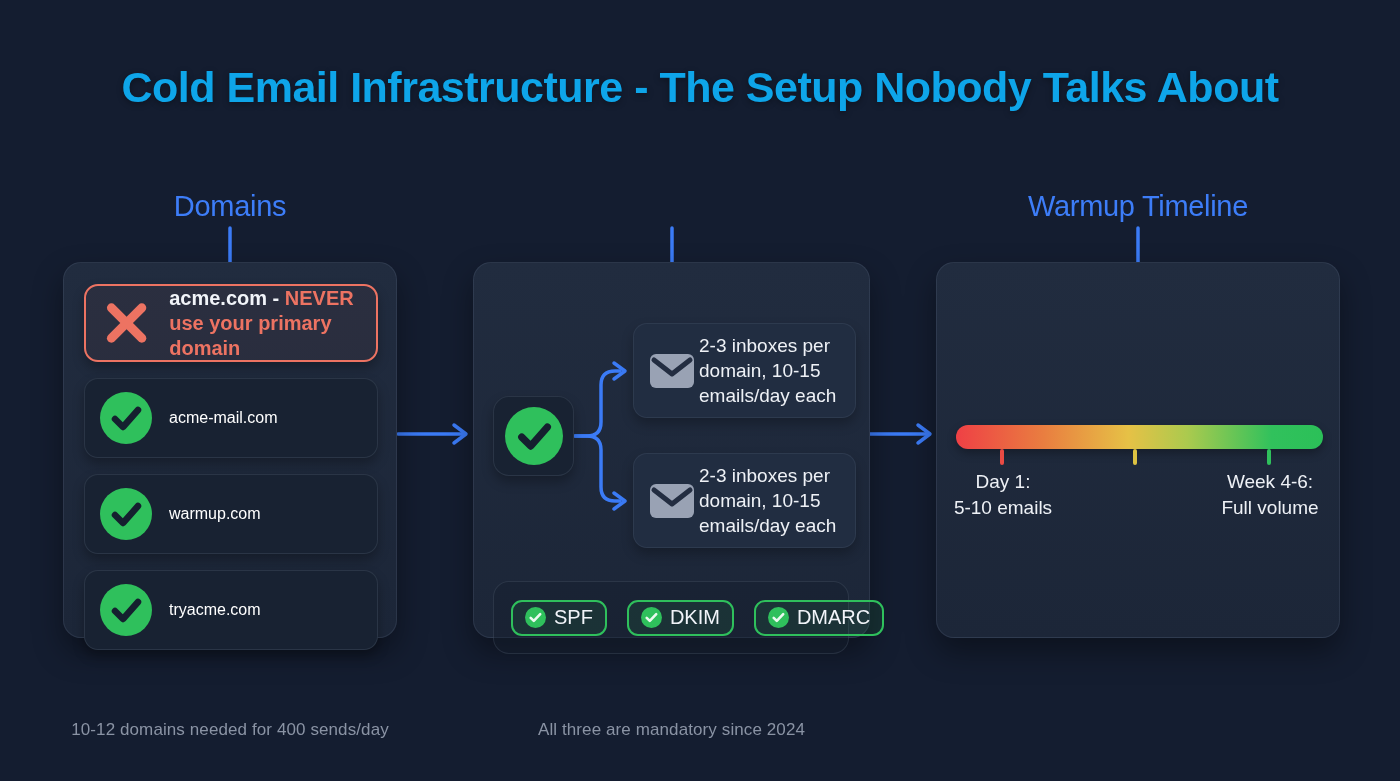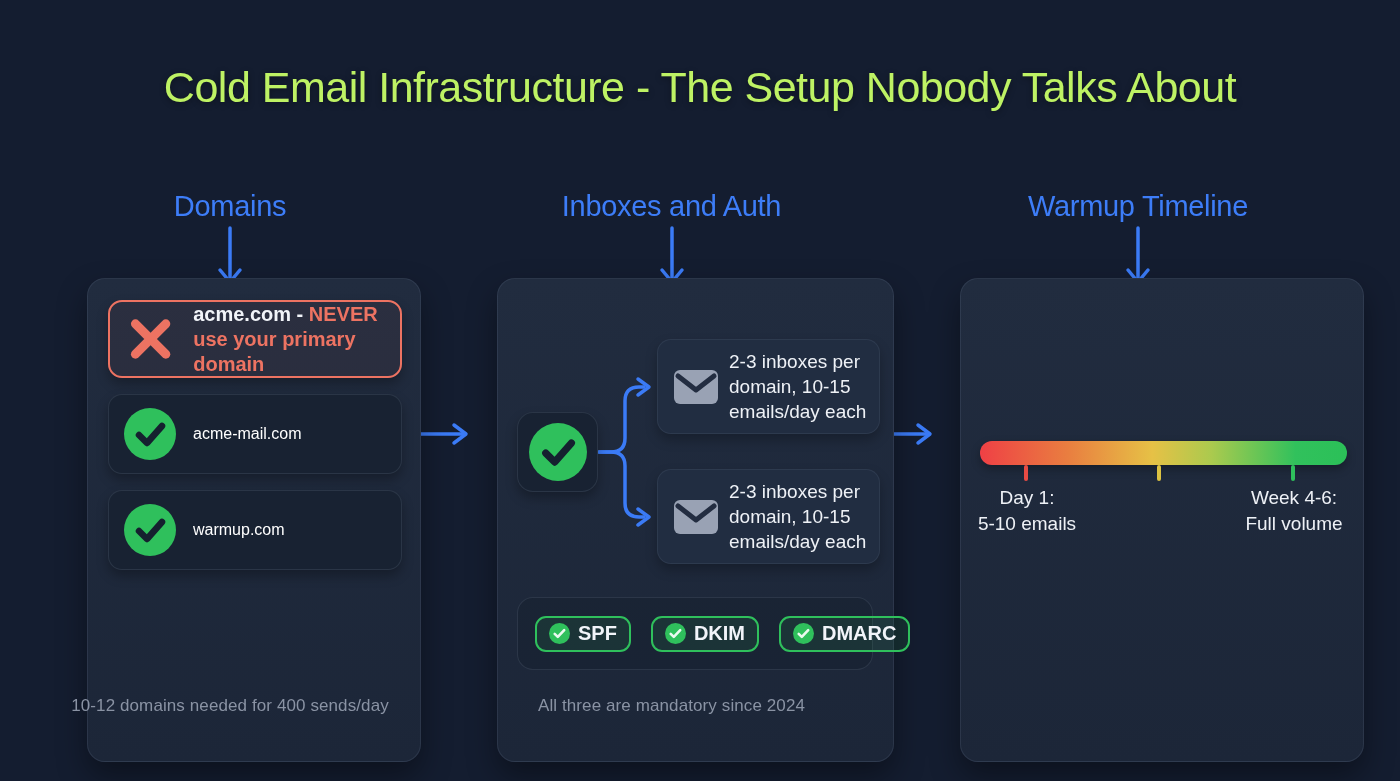--- a/index.html
+++ b/index.html
@@ -4,43 +4,42 @@
 <style>
   html,body{margin:0;padding:0;background:#0d1422;}
   #root{
     position:relative;width:1400px;height:781px;overflow:hidden;
     background:#141d30;
     font-family:"Liberation Sans", sans-serif;
     -webkit-font-smoothing:antialiased;
   }
   .title{
     position:absolute;top:63px;left:0;width:100%;text-align:center;
-    font-size:43px;font-weight:400;color:#bef264;letter-spacing:-0.5px;
+    font-size:43px;font-weight:700;color:#0ea5e9;letter-spacing:-0.5px;
     text-shadow:0 2px 6px rgba(0,0,0,0.35);
   }
   .col-heading{
     position:absolute;top:190px;text-align:center;
     font-size:29px;font-weight:400;color:#3d7df8;letter-spacing:-0.3px;
   }
   .h1c{left:63px;width:334px;}
   .h2c{left:473px;width:397px;}
   .h3c{left:936px;width:404px;}
   svg{display:block;}
   .down-arrow{position:absolute;top:226px;}
   .da1{left:215px;} .da2{left:657px;} .da3{left:1123px;}
   .h-arrow{position:absolute;top:422px;}
   .ha1{left:396px;} .ha2{left:866px;}
 
   .card{
-    position:absolute;top:278px;height:484px;box-sizing:border-box;
+    position:absolute;top:262px;height:376px;box-sizing:border-box;
     background:linear-gradient(180deg,#212c3f 0%,#1c2638 100%);
     border:1px solid rgba(150,165,190,0.13);
     border-radius:18px;
     box-shadow:0 14px 30px rgba(0,0,0,0.38);
-    margin-left:24px;
   }
   .card1{left:63px;width:334px;padding:21px 18px 20px 20px;display:flex;flex-direction:column;gap:16px;}
   .card2{left:473px;width:397px;}
   .card3{left:936px;width:404px;}
 
   .domain-item{
     box-sizing:border-box;display:flex;align-items:center;gap:17px;
     padding-left:15px;border-radius:14px;height:80px;flex:0 0 auto;
     background:#18second;
     background:#182232;
@@ -59,68 +58,67 @@
   .check-box{
     position:absolute;left:19px;top:133px;width:81px;height:80px;box-sizing:border-box;
     background:#182232;border:1px solid rgba(150,165,190,0.15);border-radius:16px;
     box-shadow:0 6px 12px rgba(0,0,0,0.28);
     display:flex;align-items:center;justify-content:center;
   }
   .inbox-box{
     position:absolute;left:159px;width:223px;height:95px;box-sizing:border-box;
     background:#212d41;border:1px solid rgba(150,165,190,0.11);border-radius:14px;
     box-shadow:0 6px 12px rgba(0,0,0,0.25);
-    display:flex;align-items:center;gap:10px;padding-left:15px;
+    display:flex;align-items:center;gap:4px;padding-left:15px;
   }
   .ib1{top:60px;} .ib2{top:190px;}
   .inbox-text{font-size:19px;line-height:25px;color:#eef1f6;width:150px;}
   .branch{position:absolute;left:0;top:0;pointer-events:none;}
 
   .auth-container{
     position:absolute;left:19px;top:318px;width:356px;height:73px;box-sizing:border-box;
     border:1px solid rgba(150,165,190,0.15);border-radius:16px;
     background:rgba(22,31,46,0.45);
     display:flex;align-items:center;gap:20px;padding-left:17px;
   }
   .auth-badge{
     display:flex;align-items:center;gap:8px;height:36px;box-sizing:border-box;
     padding:14px 12px;border:2px solid #2fc05c;border-radius:11px;
     background:rgba(46,192,92,0.10);
-    color:#f1f4f9;font-weight:700;font-size:20px;
+    color:#f1f4f9;font-weight:400;font-size:20px;
   }
 
   .timeline-bar{
     position:absolute;left:19px;top:162px;width:367px;height:24px;border-radius:12px;
     background:linear-gradient(90deg,#ef4045 0%,#e97e40 24%,#e6c146 47%,#abca4e 63%,#31c15c 86%,#2bc058 100%);
     box-shadow:0 4px 10px rgba(0,0,0,0.3);
   }
   .tick{position:absolute;top:186px;width:4px;height:16px;border-radius:2px;}
   .tick1{left:63px;background:#e94b44;}
   .tick2{left:196px;background:#dcc242;}
   .tick3{left:330px;background:#2fc05c;}
   .tl-label{
     position:absolute;top:206px;width:150px;text-align:center;
     font-size:19px;line-height:26px;color:#eef1f6;
   }
   .tl1{left:-9px;text-align:center;} .tl2{left:123px;} .tl3{left:258px;}
 
   .caption{
-    position:absolute;top:696px;text-align:center;
+    position:absolute;top:720px;text-align:center;
     font-size:17px;color:#8a93a4;letter-spacing:0.1px;
   }
 </style>
 </head>
 <body>
 
 <div id="root">
 
   <div class="title">Cold Email Infrastructure - The Setup Nobody Talks About</div>
 
   <div class="col-heading h1c">Domains</div>
-  <div class="col-heading h2c">Inboxes and Auth</div>
   <div class="col-heading h3c">Warmup Timeline</div>
 
   <svg class="down-arrow da1" width="30" height="68">
     <g stroke="#3b7bf6" stroke-width="3.5" fill="none" stroke-linecap="round" stroke-linejoin="round">
       <line x1="15" y1="2" x2="15" y2="52"></line>
         <polyline points="5,44 15,56 25,44"></polyline>
     </g>
   </svg>
   <svg class="down-arrow da2" width="30" height="68">
     <g stroke="#3b7bf6" stroke-width="3.5" fill="none" stroke-linecap="round" stroke-linejoin="round">
@@ -168,20 +166,27 @@
     </div>
 
     <div class="domain-item">
       <svg width="52" height="52" viewBox="0 0 52 52">
         <circle cx="26" cy="26" r="26" fill="#2fc05c"></circle>
         <path d="M15 27 L23 35 L38 18" fill="none" stroke="#15202f" stroke-width="6.5" stroke-linecap="round" stroke-linejoin="round"></path>
       </svg>
       <div class="domain-label">warmup.com</div>
     </div>
 
+    <div class="domain-item">
+      <svg width="52" height="52" viewBox="0 0 52 52">
+        <circle cx="26" cy="26" r="26" fill="#2fc05c"></circle>
+        <path d="M15 27 L23 35 L38 18" fill="none" stroke="#15202f" stroke-width="6.5" stroke-linecap="round" stroke-linejoin="round"></path>
+      </svg>
+      <div class="domain-label">tryacme.com</div>
+    </div>
   </div>
 
   <div class="card card2">
 
     <svg class="branch" width="397" height="408">
       <g stroke="#3b7bf6" stroke-width="3.5" fill="none" stroke-linecap="round" stroke-linejoin="round">
         <path d="M101,173 H113 Q127,173 127,159 V122 Q127,108 141,108 H146"></path>
         <polyline points="140,100 151,108 140,116"></polyline>
         <path d="M101,173 H113 Q127,173 127,187 V224 Q127,238 141,238 H146"></path>
         <polyline points="140,230 151,238 140,246"></polyline>

